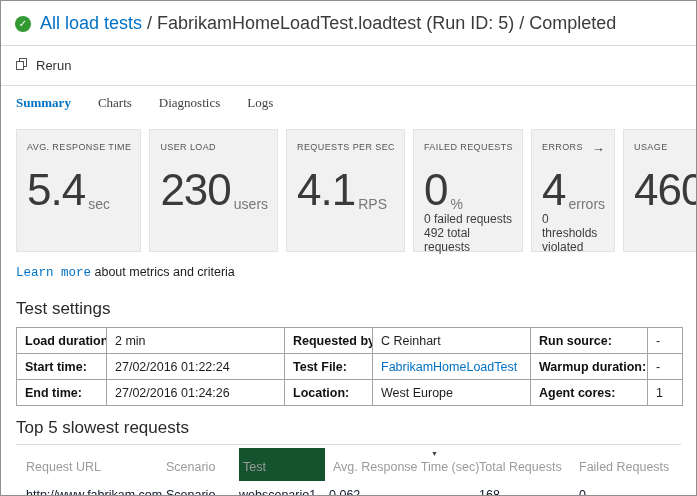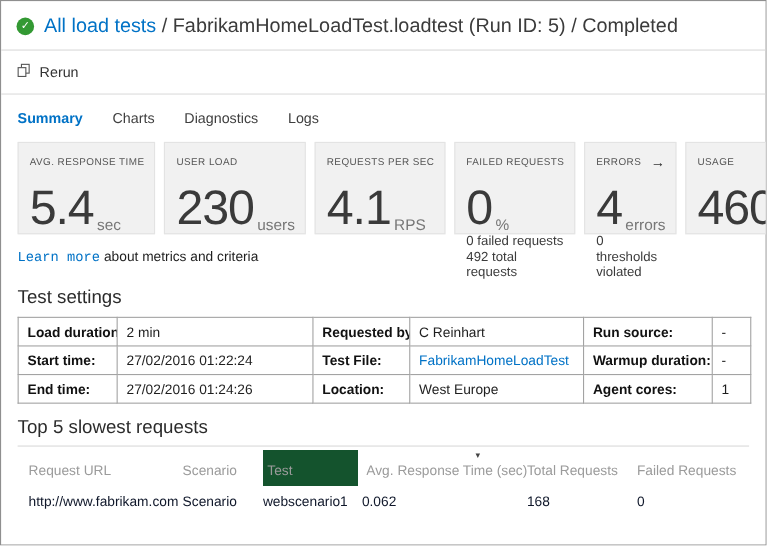--- a/index.html
+++ b/index.html
@@ -24,27 +24,27 @@
   
   .toolbar{
     display:flex;align-items:center;padding:11px 14px;
     border-bottom:1px solid #dcdcdc;
   }
   .rerun-btn{
     display:inline-flex;align-items:center;gap:8px;border:none;background:none;
     font-family:inherit;font-size:13px;color:#333;cursor:pointer;padding:0;
   }
   
-  .tabs{display:flex;gap:27px;margin:9px 0 14px 15px;font-size:13px;height:20px;align-items:flex-end;}
+  .tabs{display:flex;gap:27px;margin:9px 0 14px 15px;font-size:13px;height:20px;align-items:flex-start;font-family:Liberation Serif, serif;}
   .tab{color:#3f3f3f;cursor:pointer;}
   .tab.active{color:#0072c6;font-weight:bold;}
   
   .cards{display:flex;gap:8px;margin:8px 15px 0 15px;}
   .card{
-    flex:1;height:84px;box-sizing:border-box;background:#f1f1f1;
+    flex:1;height:123px;box-sizing:border-box;background:#f1f1f1;
     border:1px solid #e3e3e3;padding:12px 9px 9px 10px;
     display:flex;flex-direction:column;
   }
   .card-title{
     font-size:9px;color:#555;letter-spacing:.4px;line-height:11px;
     display:flex;justify-content:space-between;align-items:center;white-space:nowrap;
   }
   .card-arrow{font-size:13px;color:#333;line-height:10px;cursor:pointer;}
   .card-value{display:flex;align-items:flex-end;margin-top:15px;}
   .big-num{font-size:44px;font-weight:200;color:#3a3a3a;line-height:44px;letter-spacing:-1px;}

